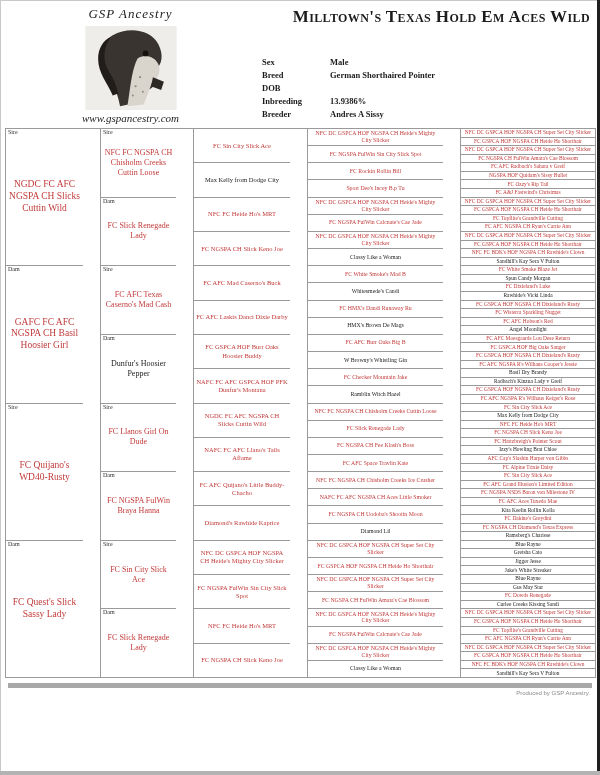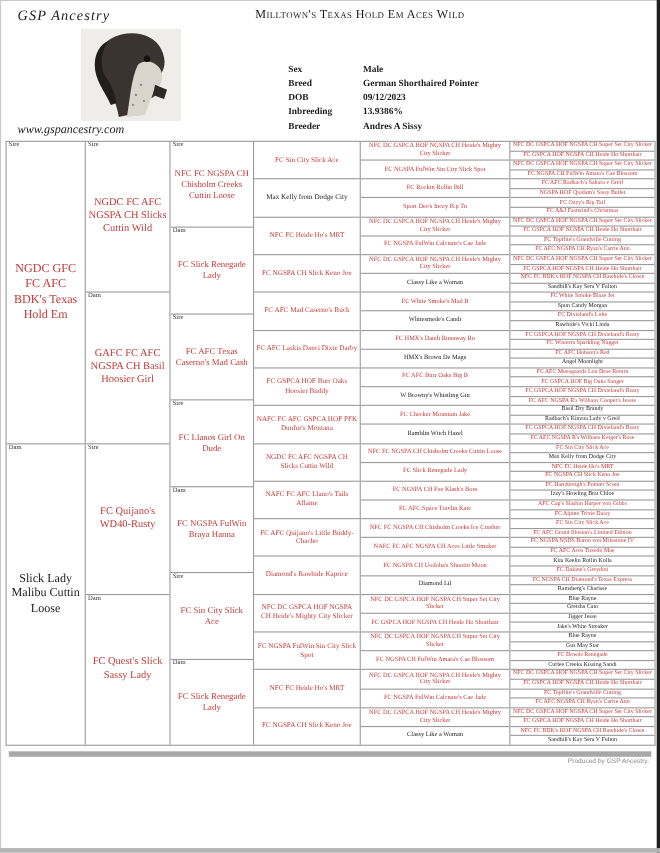--- a/index.html
+++ b/index.html
@@ -10,40 +10,40 @@
   html,body{margin:0;padding:0;}
   body{
     width:600px;height:775px;position:relative;background:#ffffff;
     font-family:"Liberation Serif", serif;color:var(--ink);overflow:hidden;
   }
   .page-frame{position:absolute;inset:0;border:1px solid #c9c9c9;pointer-events:none;}
   .edge-right{position:absolute;top:0;right:0;width:3px;height:775px;background:#1f1f1f;}
   .edge-bottom{position:absolute;left:0;bottom:0;width:600px;height:4px;background:#b3b3b3;}
 
   
-  .logo-block{position:absolute;left:16px;top:6px;width:205px;text-align:left;}
+  .logo-block{position:absolute;left:28px;top:6px;width:205px;text-align:center;}
   .site-name{font-size:13px;font-style:italic;letter-spacing:1px;}
   .dog-photo{width:92px;height:84px;margin:4px auto 2px auto;display:block;}
   .site-url{font-size:11px;font-style:italic;}
   .page-title{
-    position:absolute;left:232px;top:7px;width:358px;text-align:left;
-    font-weight:normal;font-size:11px;font-variant:small-caps;letter-spacing:.4px;
+    position:absolute;left:232px;top:7px;width:358px;text-align:right;
+    font-weight:bold;font-size:17px;font-variant:small-caps;letter-spacing:.4px;
   }
   .info-block{position:absolute;left:262px;top:56px;font-size:8.5px;line-height:13px;font-weight:bold;}
   .info-row{display:flex;}
   .info-label{width:68px;}
   .info-value{width:220px;}
 
   
   .pedigree{
     position:absolute;left:5px;top:128px;width:591px;height:550px;
     display:flex;border:1px solid var(--grid);box-sizing:border-box;background:#fff;
   }
   .ped-col{display:flex;flex-direction:column;box-sizing:border-box;}
-  .ped-col + .ped-col{border-left:1px solid var(--grid);}
+  .ped-col + .ped-col{border-left:1px solid var(--grid);margin-left:17px;}
   .col-1{width:71px;}
   .col-2{width:77px;}
   .col-3{width:76px;}
   .col-4{width:97px;}
   .col-5{width:136px;}
   .col-6{flex:1;}
   .ped-cell{
     flex:1;position:relative;display:flex;align-items:center;justify-content:center;
     text-align:center;box-sizing:border-box;padding:1px 2px;overflow:hidden;
   }
@@ -93,43 +93,32 @@
   <div class="info-row">
     <span class="info-label">Sex</span>
     <span class="info-value">Male</span>
   </div>
   <div class="info-row">
     <span class="info-label">Breed</span>
     <span class="info-value">German Shorthaired Pointer</span>
   </div>
   <div class="info-row">
     <span class="info-label">DOB</span>
-    <span class="info-value">09/12/2023</span>
   </div>
   <div class="info-row">
     <span class="info-label">Inbreeding</span>
     <span class="info-value">13.9386%</span>
   </div>
   <div class="info-row">
     <span class="info-label">Breeder</span>
     <span class="info-value">Andres A Sissy</span>
   </div>
 </div>
 
 <div class="pedigree">
-    <div class="ped-col col-1">
-      <div class="ped-cell">
-        <span class="relation-tag">Sire</span>
-        <span class="dog-name red">NGDC GFC FC AFC BDK's Texas Hold Em</span>
-      </div>
-      <div class="ped-cell">
-        <span class="relation-tag">Dam</span>
-        <span class="dog-name black">Slick Lady Malibu Cuttin Loose</span>
-      </div>
-    </div>
     <div class="ped-col col-2">
       <div class="ped-cell">
         <span class="relation-tag">Sire</span>
         <span class="dog-name red">NGDC FC AFC NGSPA CH Slicks Cuttin Wild</span>
       </div>
       <div class="ped-cell">
         <span class="relation-tag">Dam</span>
         <span class="dog-name red">GAFC FC AFC NGSPA CH Basil Hoosier Girl</span>
       </div>
       <div class="ped-cell">
@@ -148,20 +137,24 @@
       </div>
       <div class="ped-cell">
         <span class="relation-tag">Dam</span>
         <span class="dog-name red">FC Slick Renegade Lady</span>
       </div>
       <div class="ped-cell">
         <span class="relation-tag">Sire</span>
         <span class="dog-name red">FC AFC Texas Caserno's Mad Cash</span>
       </div>
       <div class="ped-cell">
+        <span class="relation-tag">Dam</span>
+        <span class="dog-name black">Dunfur's Hoosier Pepper</span>
+      </div>
+      <div class="ped-cell">
         <span class="relation-tag">Sire</span>
         <span class="dog-name red">FC Llanos Girl On Dude</span>
       </div>
       <div class="ped-cell">
         <span class="relation-tag">Dam</span>
         <span class="dog-name red">FC NGSPA FulWin Braya Hanna</span>
       </div>
       <div class="ped-cell">
         <span class="relation-tag">Sire</span>
         <span class="dog-name red">FC Sin City Slick Ace</span>

